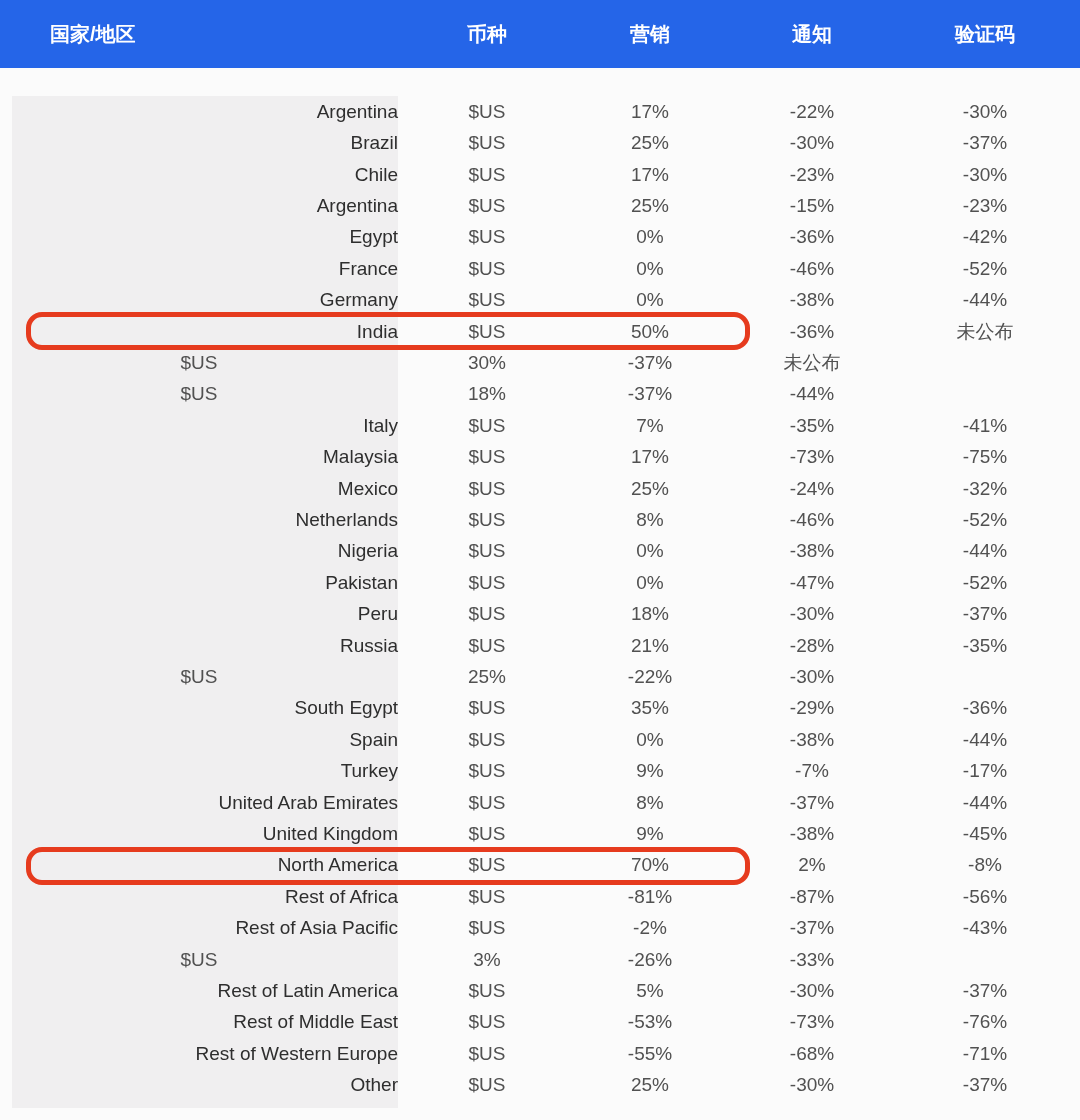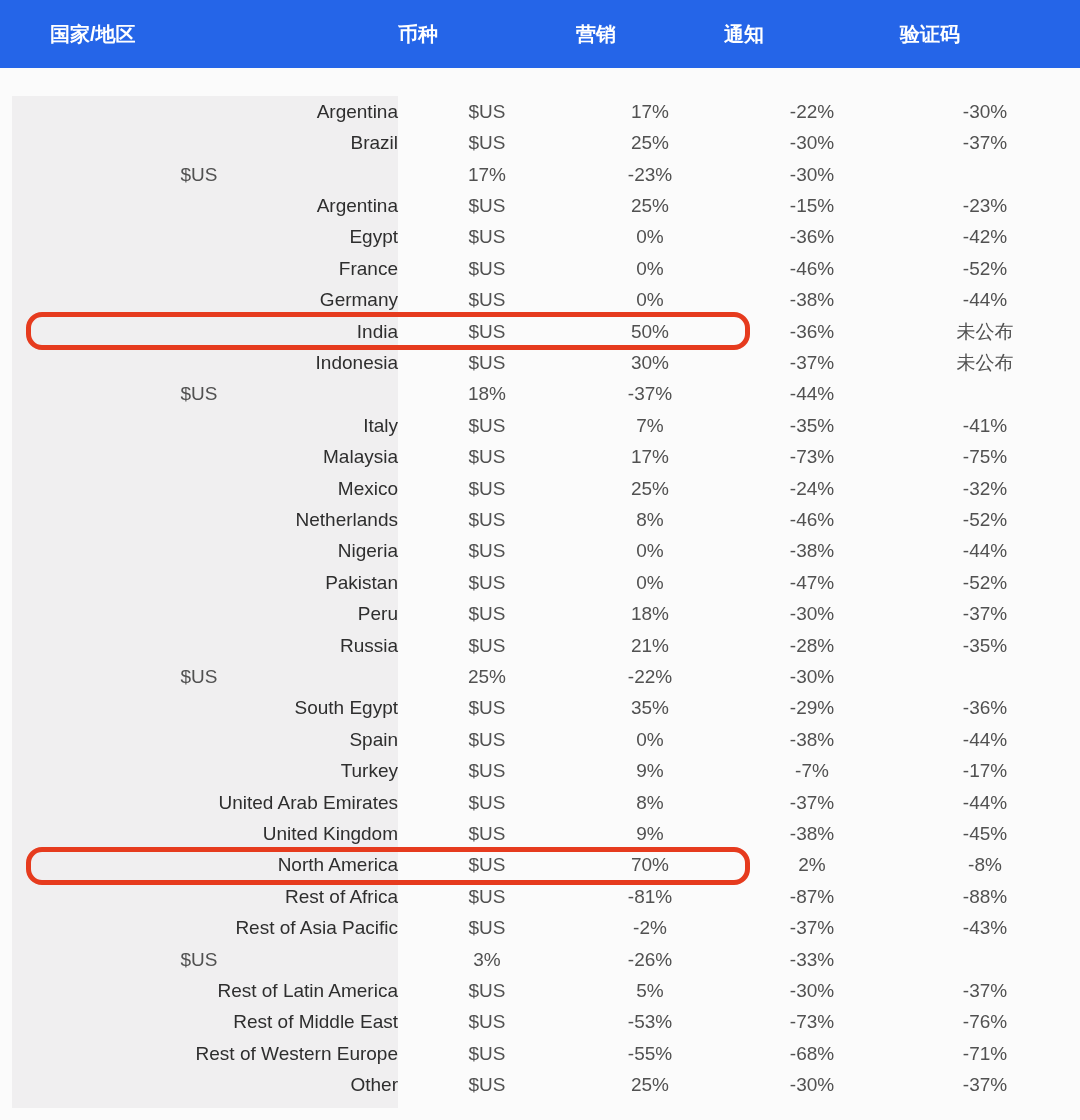--- a/index.html
+++ b/index.html
@@ -9,21 +9,21 @@
     font-family:"Liberation Sans", sans-serif;
   }
   .header{
     position:absolute;top:0;left:0;width:1080px;height:68px;
     background:var(--header-bg,#2565e8);
     color:var(--header-text,#fff);
     font-weight:bold;font-size:20px;
     display:grid;grid-template-columns:398px 178px 148px 176px 170px;
     align-items:center;
   }
-  .header .h{text-align:left;}
+  .header .h{text-align:center;}
   .header .h.country{text-align:left;padding-left:50px;}
   .tbody{
     position:absolute;top:96px;left:0;width:1080px;height:1012px;
   }
   .country-col-bg{
     position:absolute;top:0;left:12px;width:386px;height:1012px;
     background:var(--country-col-bg,#f0eff0);
   }
   #rows{position:absolute;top:0;left:0;width:1080px;}
   .row{
@@ -65,20 +65,21 @@
         <div class="cell">-30%</div>
       </div>
       <div class="row">
         <div class="cell country">Brazil</div>
         <div class="cell">$US</div>
         <div class="cell">25%</div>
         <div class="cell">-30%</div>
         <div class="cell">-37%</div>
       </div>
       <div class="row">
+        <div class="cell country">Chile</div>
         <div class="cell">$US</div>
         <div class="cell">17%</div>
         <div class="cell">-23%</div>
         <div class="cell">-30%</div>
       </div>
       <div class="row">
         <div class="cell country">Argentina</div>
         <div class="cell">$US</div>
         <div class="cell">25%</div>
         <div class="cell">-15%</div>
@@ -106,21 +107,20 @@
         <div class="cell">-44%</div>
       </div>
       <div class="row">
         <div class="cell country">India</div>
         <div class="cell">$US</div>
         <div class="cell">50%</div>
         <div class="cell">-36%</div>
         <div class="cell">未公布</div>
       </div>
       <div class="row">
-        <div class="cell country">Indonesia</div>
         <div class="cell">$US</div>
         <div class="cell">30%</div>
         <div class="cell">-37%</div>
         <div class="cell">未公布</div>
       </div>
       <div class="row">
         <div class="cell">$US</div>
         <div class="cell">18%</div>
         <div class="cell">-37%</div>
         <div class="cell">-44%</div>
@@ -227,21 +227,21 @@
         <div class="cell">$US</div>
         <div class="cell">70%</div>
         <div class="cell">2%</div>
         <div class="cell">-8%</div>
       </div>
       <div class="row">
         <div class="cell country">Rest of Africa</div>
         <div class="cell">$US</div>
         <div class="cell">-81%</div>
         <div class="cell">-87%</div>
-        <div class="cell">-88%</div>
+        <div class="cell">-56%</div>
       </div>
       <div class="row">
         <div class="cell country">Rest of Asia Pacific</div>
         <div class="cell">$US</div>
         <div class="cell">-2%</div>
         <div class="cell">-37%</div>
         <div class="cell">-43%</div>
       </div>
       <div class="row">
         <div class="cell">$US</div>

